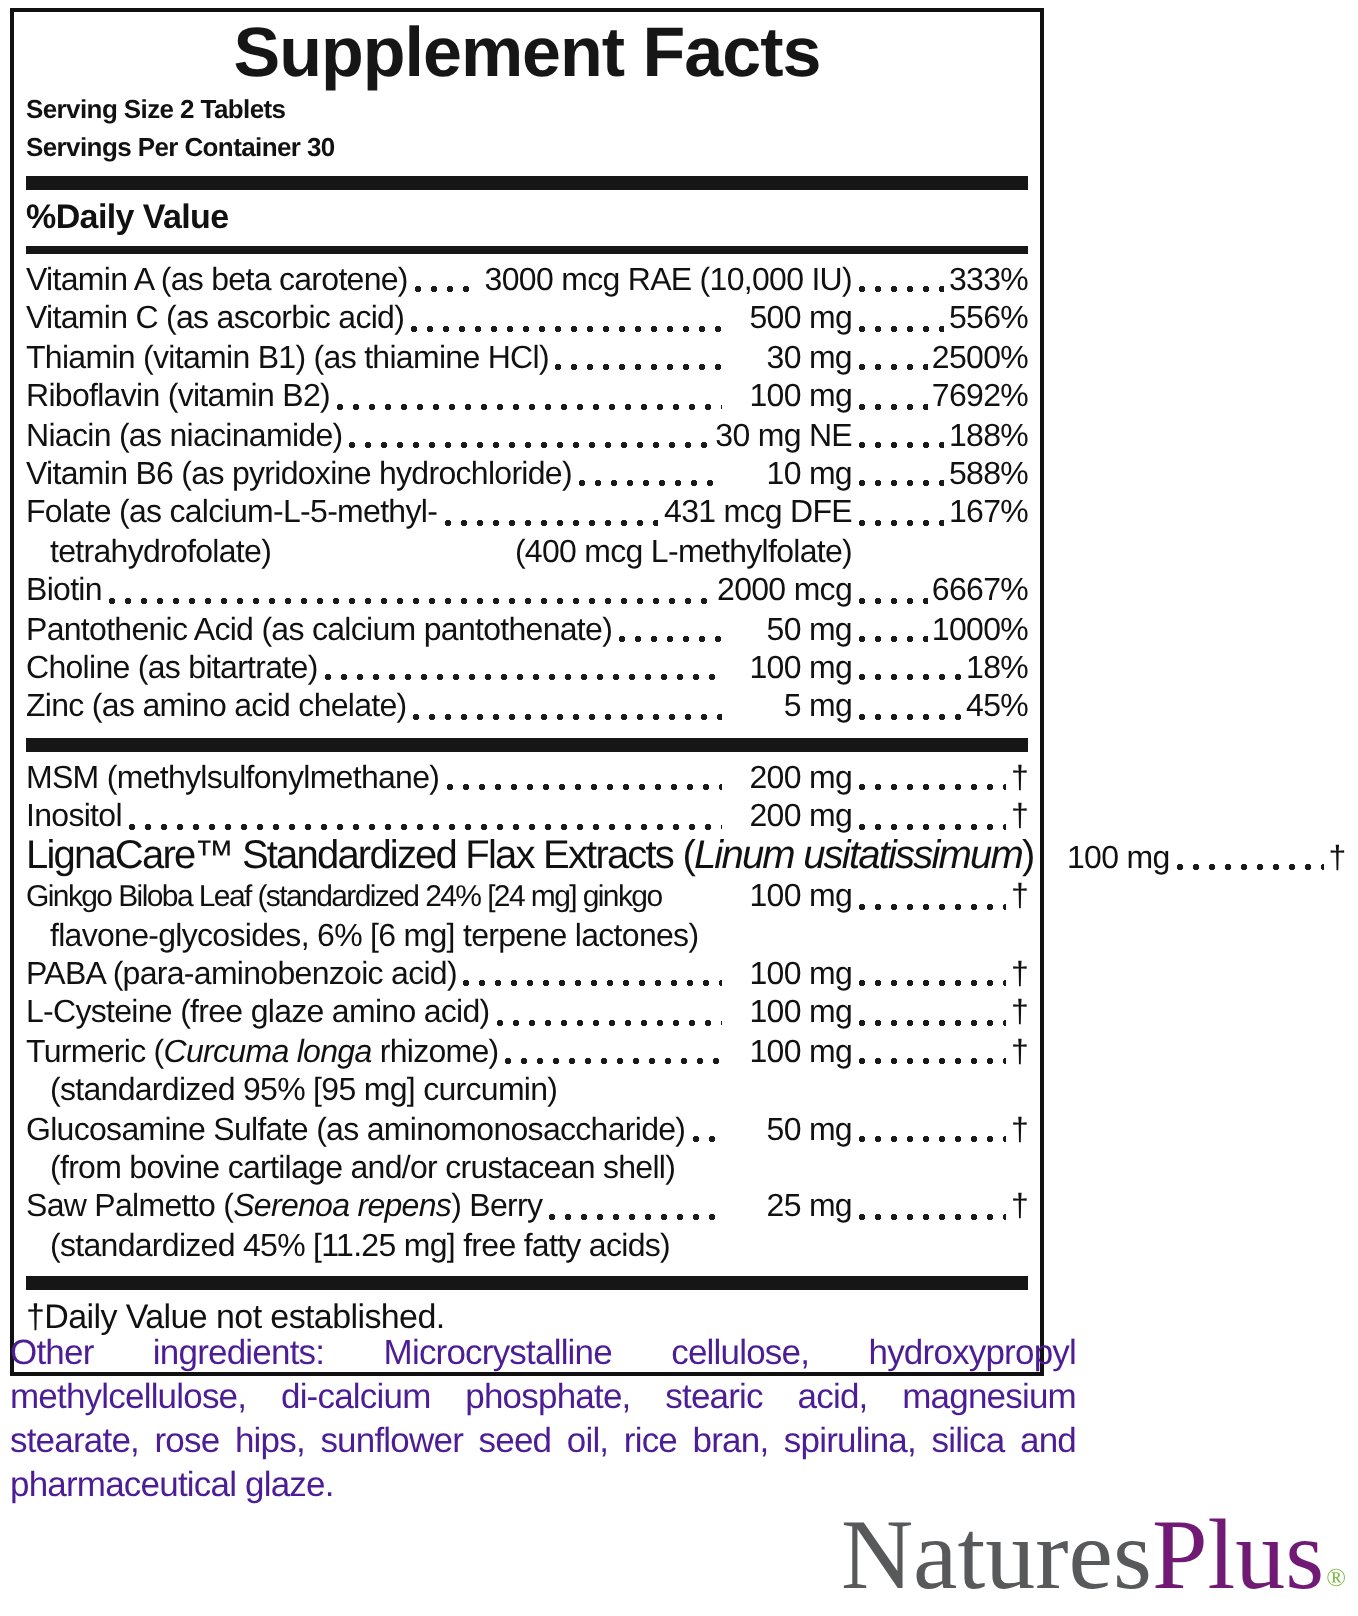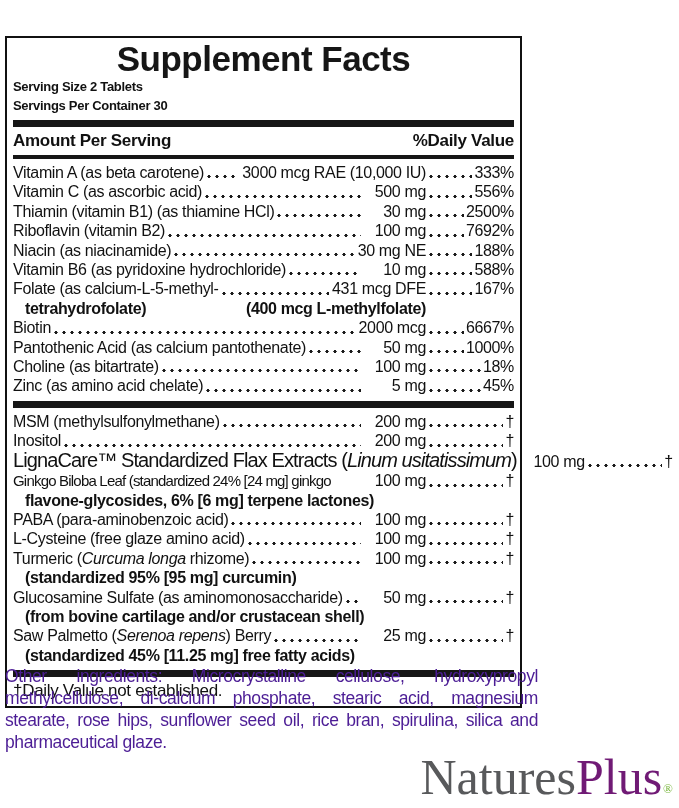--- a/index.html
+++ b/index.html
@@ -3,21 +3,21 @@
 <meta charset="utf-8">
 <style>
   html, body { margin:0; padding:0; background:#ffffff; }
   body {
     width:679px; height:808px; overflow:hidden; position:relative;
     font-family:"Liberation Sans", sans-serif; color:#111;
     -webkit-font-smoothing:antialiased;
   }
   .facts-box {
     position:absolute; left:5px; top:4px; width:517px; box-sizing:border-box;
-    border:2.5px solid #111; background:#fff; padding:1px 6px 3px 6px;margin-top:32px;
+    border:2.5px solid #111; background:#fff; padding:1px 6px 15px 6px;
   }
   .panel-title {
     margin:1px 0 0 0; text-align:center; font-size:35px; font-weight:bold;
     letter-spacing:-0.5px; line-height:37px; color:#161616;
   }
   .serving-line { font-size:13px; font-weight:bold; line-height:19px; letter-spacing:-0.3px; }
   .serving-block { margin:0 0 5px 0; }
   .bar { background:#161616; margin:2px 0; }
   .bar.thick { height:7px; }
   .bar.med { height:4px; }
@@ -36,21 +36,21 @@
   }
   .lead.nodots { background:none; }
   .namt { flex:0 0 auto; white-space:nowrap; text-align:right; min-width:62px; }
   .nright { flex:0 0 88px; display:flex; align-items:baseline; }
   .nright .lead2 {
     flex:1 1 auto; align-self:flex-end; height:5px; margin:0 2px 3px 3px;
     background-image:radial-gradient(circle at 2px 2.5px, #1a1a1a 1.45px, transparent 1.7px);
     background-size:8px 5px; background-repeat:repeat-x; background-position:left bottom;
   }
   .ndv { flex:0 0 auto; white-space:nowrap; text-align:right; }
-  .srow { display:flex; align-items:flex-start; font-size:16px; line-height:19.4px; letter-spacing:-0.35px;font-weight:bold; }
+  .srow { display:flex; align-items:flex-start; font-size:16px; line-height:19.4px; letter-spacing:-0.35px; }
   .sleft { padding-left:12px; white-space:nowrap; }
   .smid { margin-left:auto; white-space:nowrap; }
   .spad { flex:0 0 88px; }
   .footnote { font-size:17px; line-height:20px; letter-spacing:-0.3px; padding:2px 0 2px 0; }
   .other-ing {
     position:absolute; left:5px; top:665px; width:533px; margin:0;
     font-size:17.5px; line-height:22px; letter-spacing:-0.4px; text-align:justify; color:#4c1d95;
   }
   .brand {
     position:absolute; right:7px; top:752px; white-space:nowrap;
@@ -62,21 +62,20 @@
 <body>
 
 <div class="facts-box">
   <h1 class="panel-title">Supplement Facts</h1>
   <div class="serving-block">
     <div class="serving-line">Serving Size 2 Tablets</div>
     <div class="serving-line">Servings Per Container 30</div>
   </div>
   <div class="bar thick"></div>
   <div class="hdr-row">
-    <span>Amount Per Serving</span>
     <span>%Daily Value</span>
   </div>
   <div class="bar med"></div>
   <div class="rows" id="rows-main">
       <div class="nrow">
         <span class="nname"><span>Vitamin A (as beta carotene)</span></span>
         <span class="lead"></span>
         <span class="namt">3000 mcg RAE (10,000 IU)</span>
         <span class="nright">
           <span class="lead2"></span>

